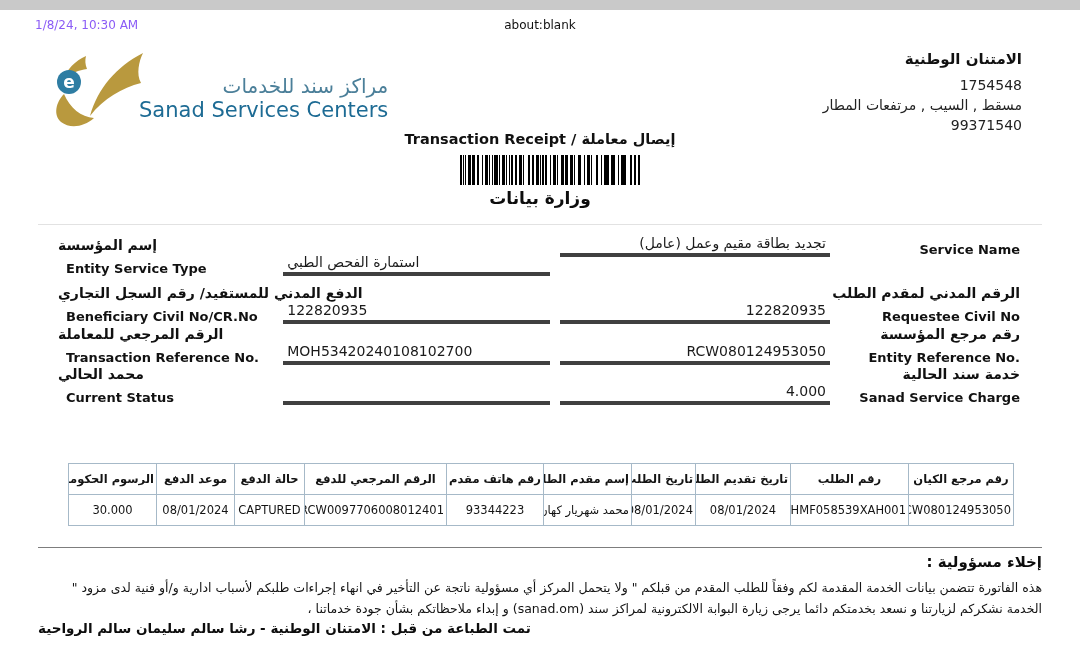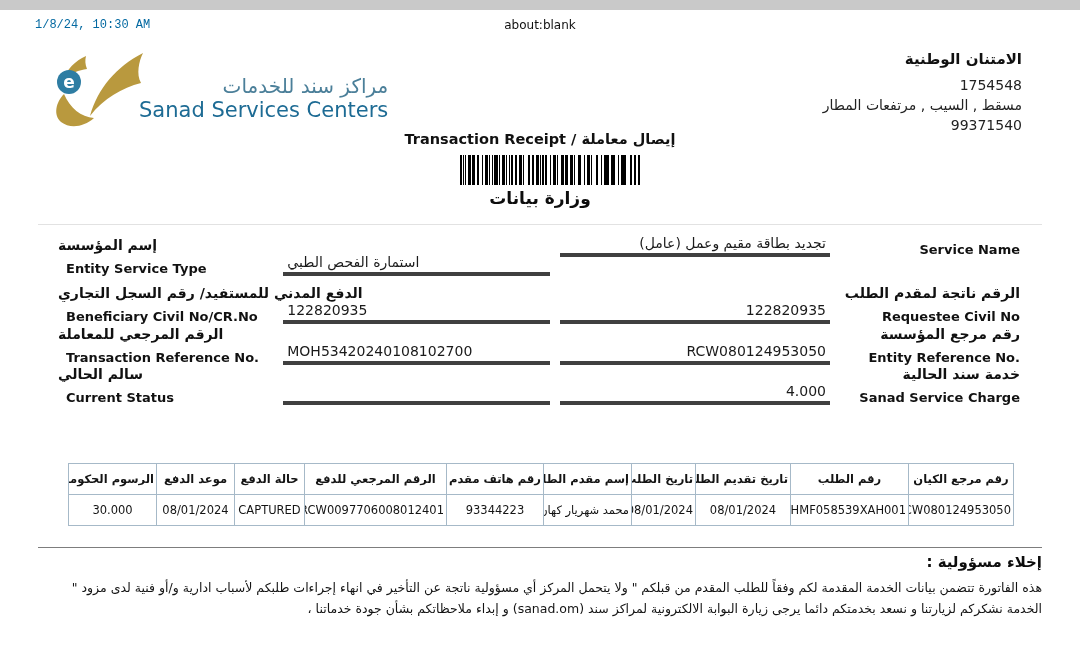--- a/index.html
+++ b/index.html
@@ -1,19 +1,19 @@
 <!DOCTYPE html>
 <html><head>
 <meta charset="utf-8">
 <style>
   html,body{margin:0;padding:0;background:#fff;}
   .page{position:relative;width:1080px;height:658px;background:#ffffff;
         font-family:"DejaVu Sans",sans-serif;color:#1c1c1c;overflow:hidden;}
   .top-strip{position:absolute;top:0;left:0;width:1080px;height:10px;background:#c9c9c9;}
-  .print-date{position:absolute;top:18px;left:35px;font-size:12px;color:#0369a1;font-family:Liberation Mono, monospace;}
+  .print-date{position:absolute;top:18px;left:35px;font-size:12px;color:#8b5cf6;}
   .page-url{position:absolute;top:18px;left:0;width:100%;text-align:center;font-size:12px;color:#111;}
 
   
   .logo-mark{position:absolute;top:52px;left:46px;}
   .logo-text{position:absolute;top:74px;left:139px;text-align:right;}
   .logo-ar{font-size:20px;color:#4b7f99;line-height:24px;}
   .logo-en{font-size:21px;color:#1d6b94;line-height:25px;}
 
   
   .office{position:absolute;top:50px;right:58px;text-align:right;direction:rtl;}
@@ -114,35 +114,35 @@
     </div>
   </div>
   <div class="f-row f-left r3">
     <div class="f-ar">الرقم المرجعي للمعاملة</div>
     <div class="f-line2">
       <div class="f-en">Transaction Reference No.</div>
       <div class="f-val">MOH53420240108102700</div>
     </div>
   </div>
   <div class="f-row f-left r4">
-    <div class="f-ar">سالم الحالي</div>
+    <div class="f-ar">محمد الحالي</div>
     <div class="f-line2">
       <div class="f-en">Current Status</div>
       <div class="f-val"></div>
     </div>
   </div>
 
   <div class="f-row f-right r1">
     <div class="f-line2">
       <div class="f-en">Service Name</div>
       <div class="f-val">تجديد بطاقة مقيم وعمل (عامل)</div>
     </div>
   </div>
   <div class="f-row f-right r2">
-    <div class="f-ar">الرقم ناتجة لمقدم الطلب</div>
+    <div class="f-ar">الرقم المدني لمقدم الطلب</div>
     <div class="f-line2">
       <div class="f-en">Requestee Civil No</div>
       <div class="f-val">122820935</div>
     </div>
   </div>
   <div class="f-row f-right r3">
     <div class="f-ar">رقم مرجع المؤسسة</div>
     <div class="f-line2">
       <div class="f-en">Entity Reference No.</div>
       <div class="f-val">RCW080124953050</div>
@@ -194,13 +194,14 @@
       <td>CAPTURED</td>
       <td>08/01/2024</td>
       <td>30.000</td>
     </tr>
   </tbody>
     </table>
 
   <div class="disc-divider"></div>
   <div class="disc-heading">إخلاء مسؤولية :</div>
   <div class="disc-body">هذه الفاتورة تتضمن بيانات الخدمة المقدمة لكم وفقاً للطلب المقدم من قبلكم " ولا يتحمل المركز أي مسؤولية ناتجة عن التأخير في انهاء إجراءات طلبكم لأسباب ادارية و/أو فنية لدى مزود " الخدمة نشكركم لزيارتنا و نسعد بخدمتكم دائما يرجى زيارة البوابة الالكترونية لمراكز سند (sanad.om) و إبداء ملاحظاتكم بشأن جودة خدماتنا ،</div>
+  <div class="printed-by">تمت الطباعة من قبل : الامتنان الوطنية - رشا سالم سليمان سالم الرواحية</div>
 </div>
 
 </body></html>

